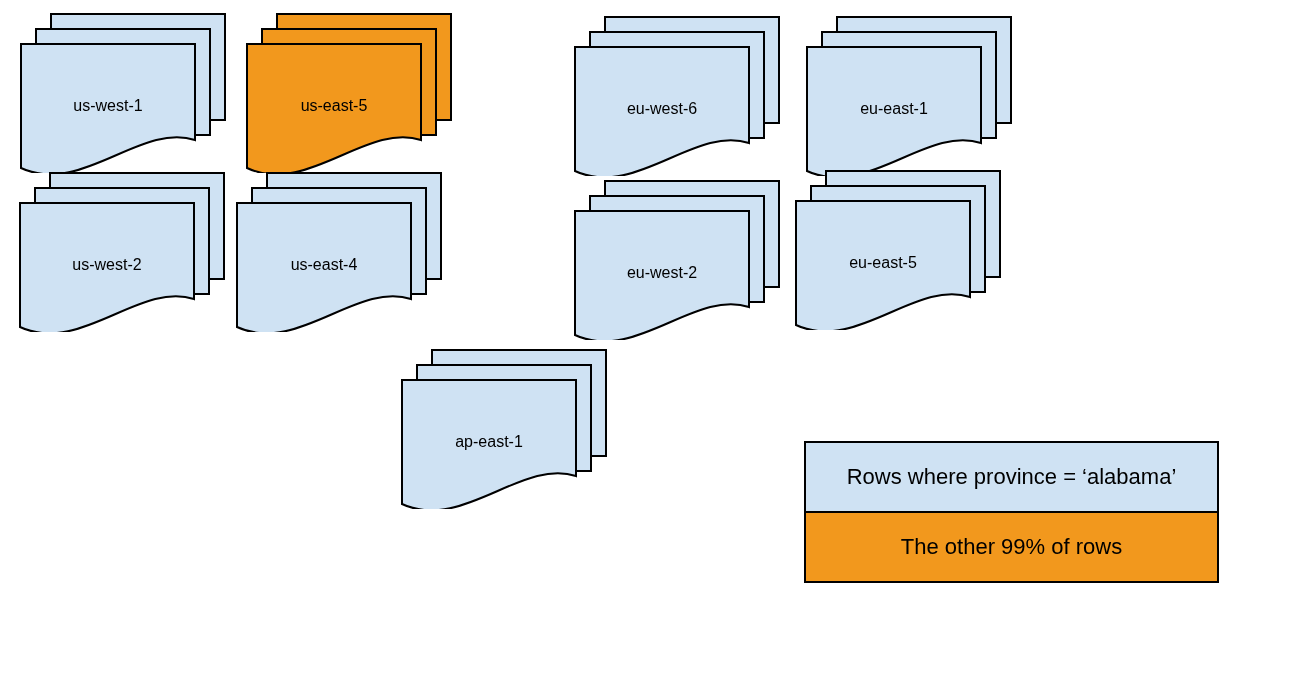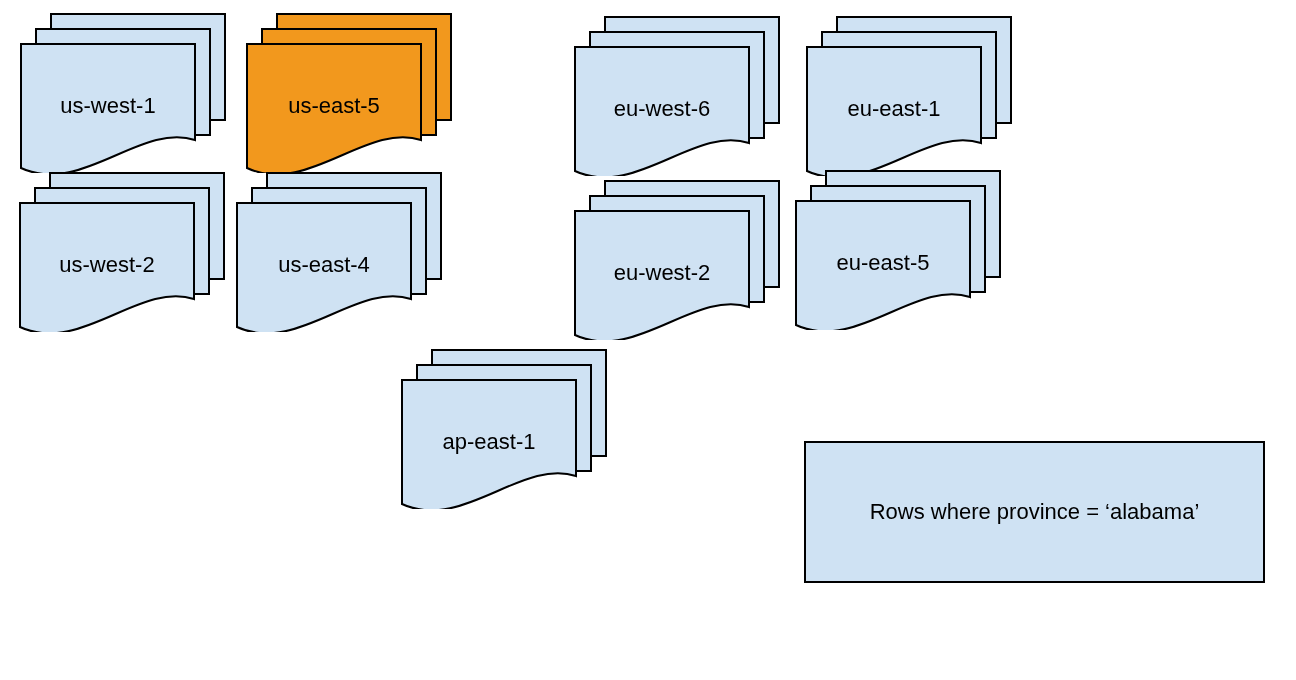--- a/index.html
+++ b/index.html
@@ -27,30 +27,30 @@
   }
   .doc-label {
     position: absolute;
     left: 1px;
     top: 45px;
     width: 174px;
     height: 96px;
     display: flex;
     align-items: center;
     justify-content: center;
-    font-size: 22px;
+    font-size: 16px;
     color: #000000;
     white-space: nowrap;
     pointer-events: none;
   }
   .legend {
     position: absolute;
     left: 804px;
     top: 441px;
-    width: 461px;
+    width: 415px;
     height: 142px;
     box-sizing: border-box;
     border: 2px solid #000000;
     display: flex;
     flex-direction: column;
   }
   .legend-row {
     flex: 1;
     display: flex;
     align-items: center;
@@ -146,15 +146,18 @@
       <path class="sheet" d="M1 31 H175 V127 C121 109 61 183 1 155 Z" fill="#cfe2f3"></path>
     </svg>
     <div class="doc-label">ap-east-1</div>
   </div>
 
 
   <div class="legend">
     <div class="legend-row" style="background-color: rgb(207, 226, 243);">
       <span>Rows where province = ‘alabama’</span>
     </div>
+    <div class="legend-row" style="background-color: rgb(242, 152, 29);">
+      <span>The other 99% of rows</span>
+    </div>
   </div>
 
 </div>
 
 </body></html>

